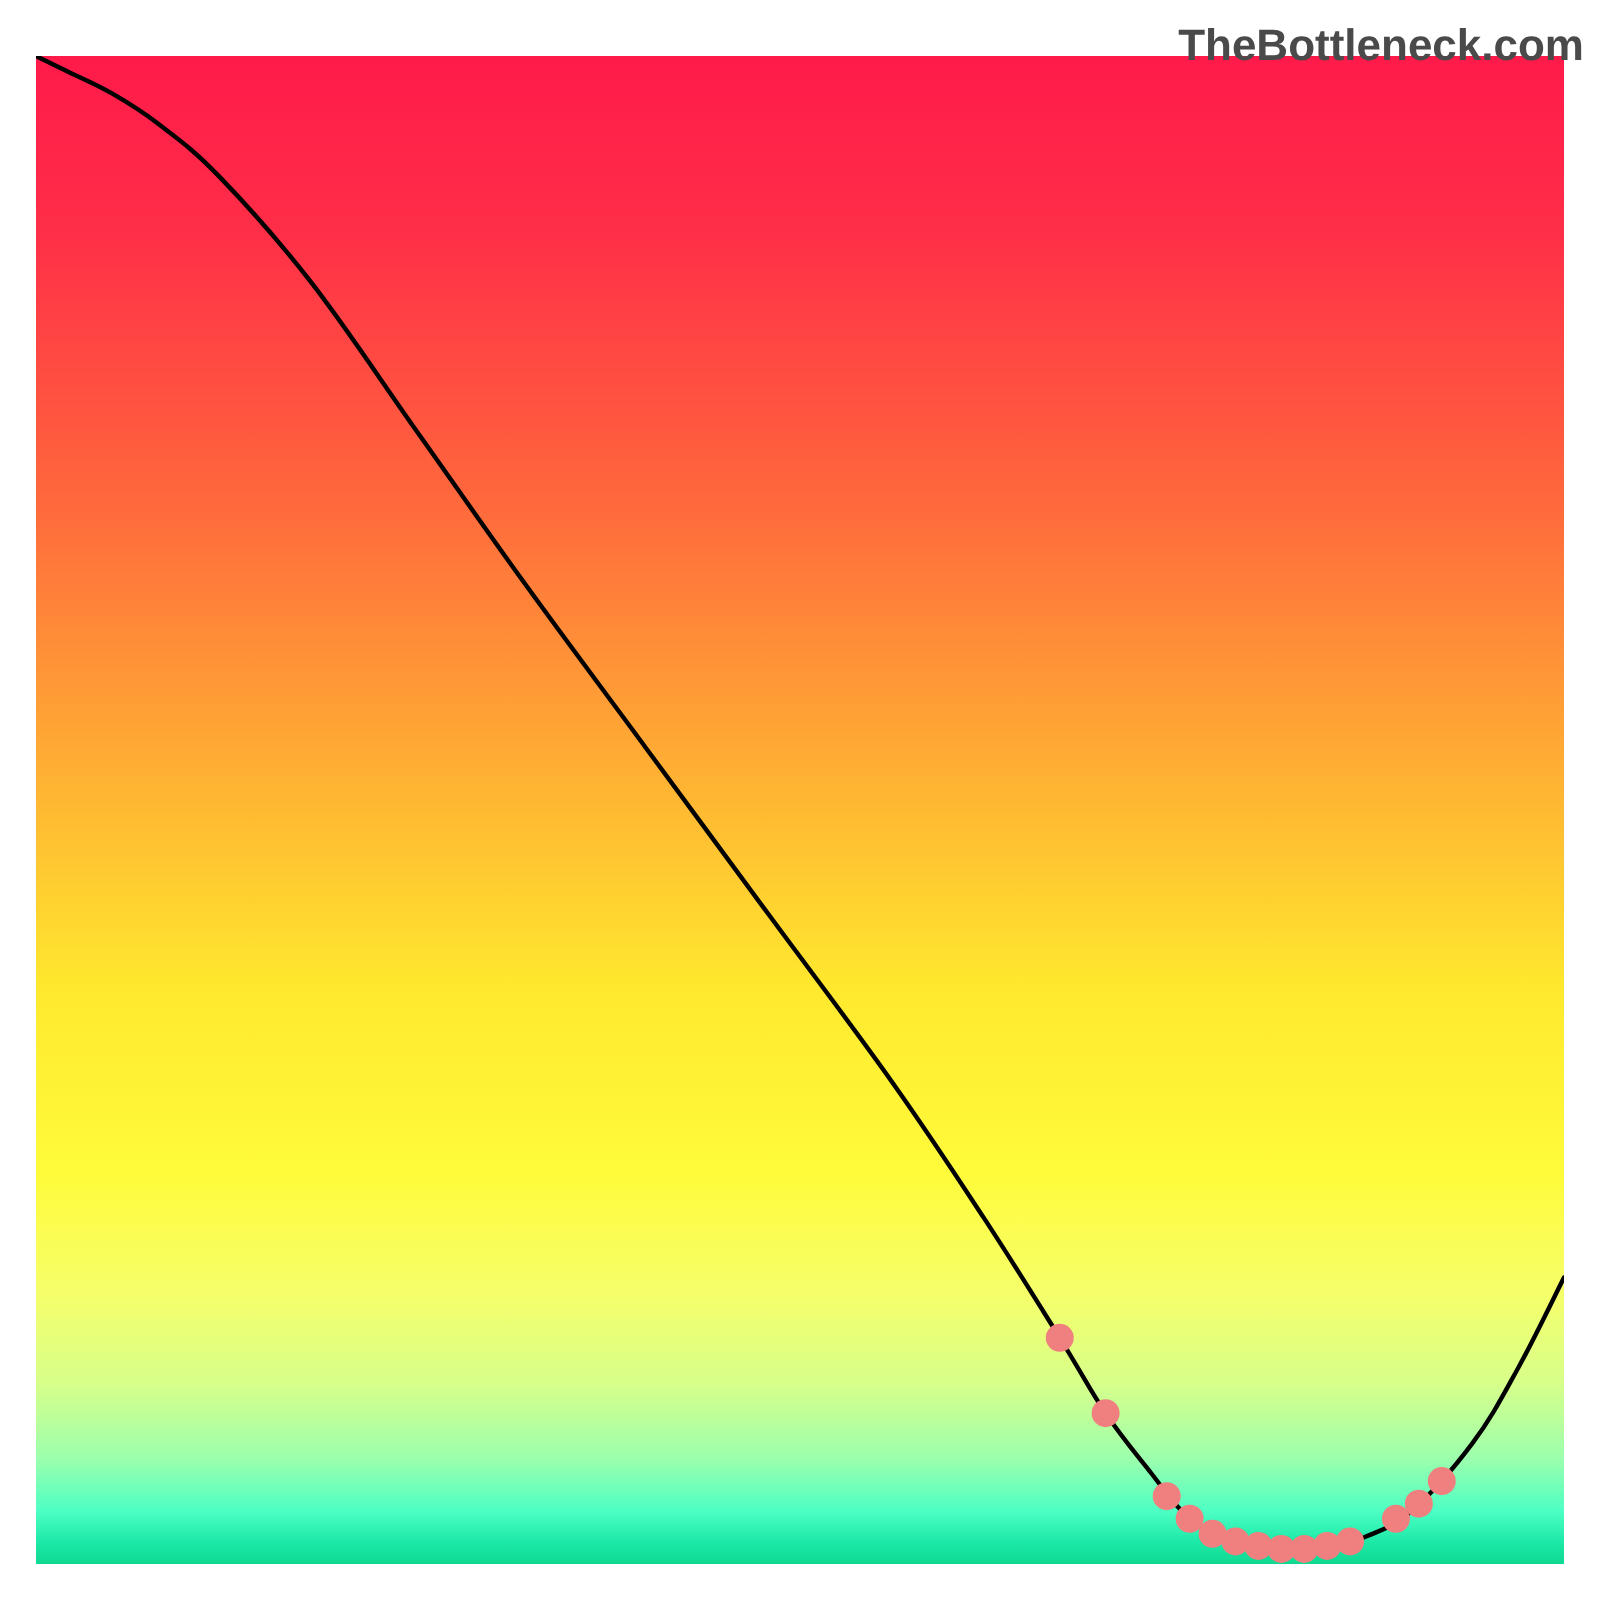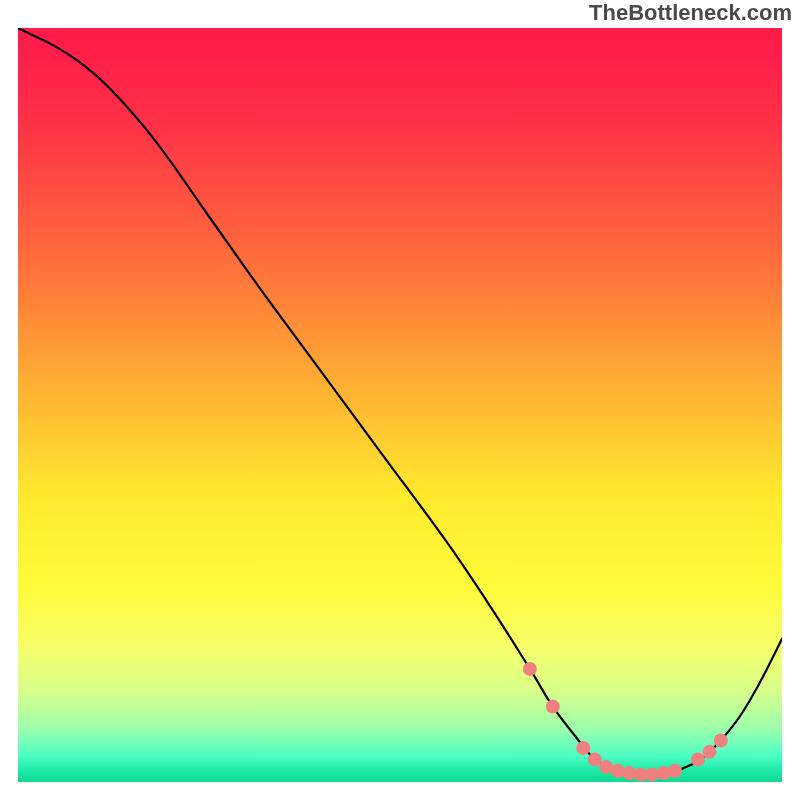--- a/index.html
+++ b/index.html
@@ -4,21 +4,21 @@
 <style>
   * { margin: 0; padding: 0; box-sizing: border-box; }
   html, body { width: 800px; height: 800px; overflow: hidden; background: #fff; }
   .chart-container {
     position: relative;
     width: 800px;
     height: 800px;
   }
   .watermark {
     position: absolute;
-    top: 0;
+    top: 10px;
     right: 8px;
     font-family: Arial, Helvetica, sans-serif;
     font-size: 22px;
     font-weight: 600;
     color: #4a4a4a;
     z-index: 10;
   }
   .plot-area {
     position: absolute;
     left: 18px;

